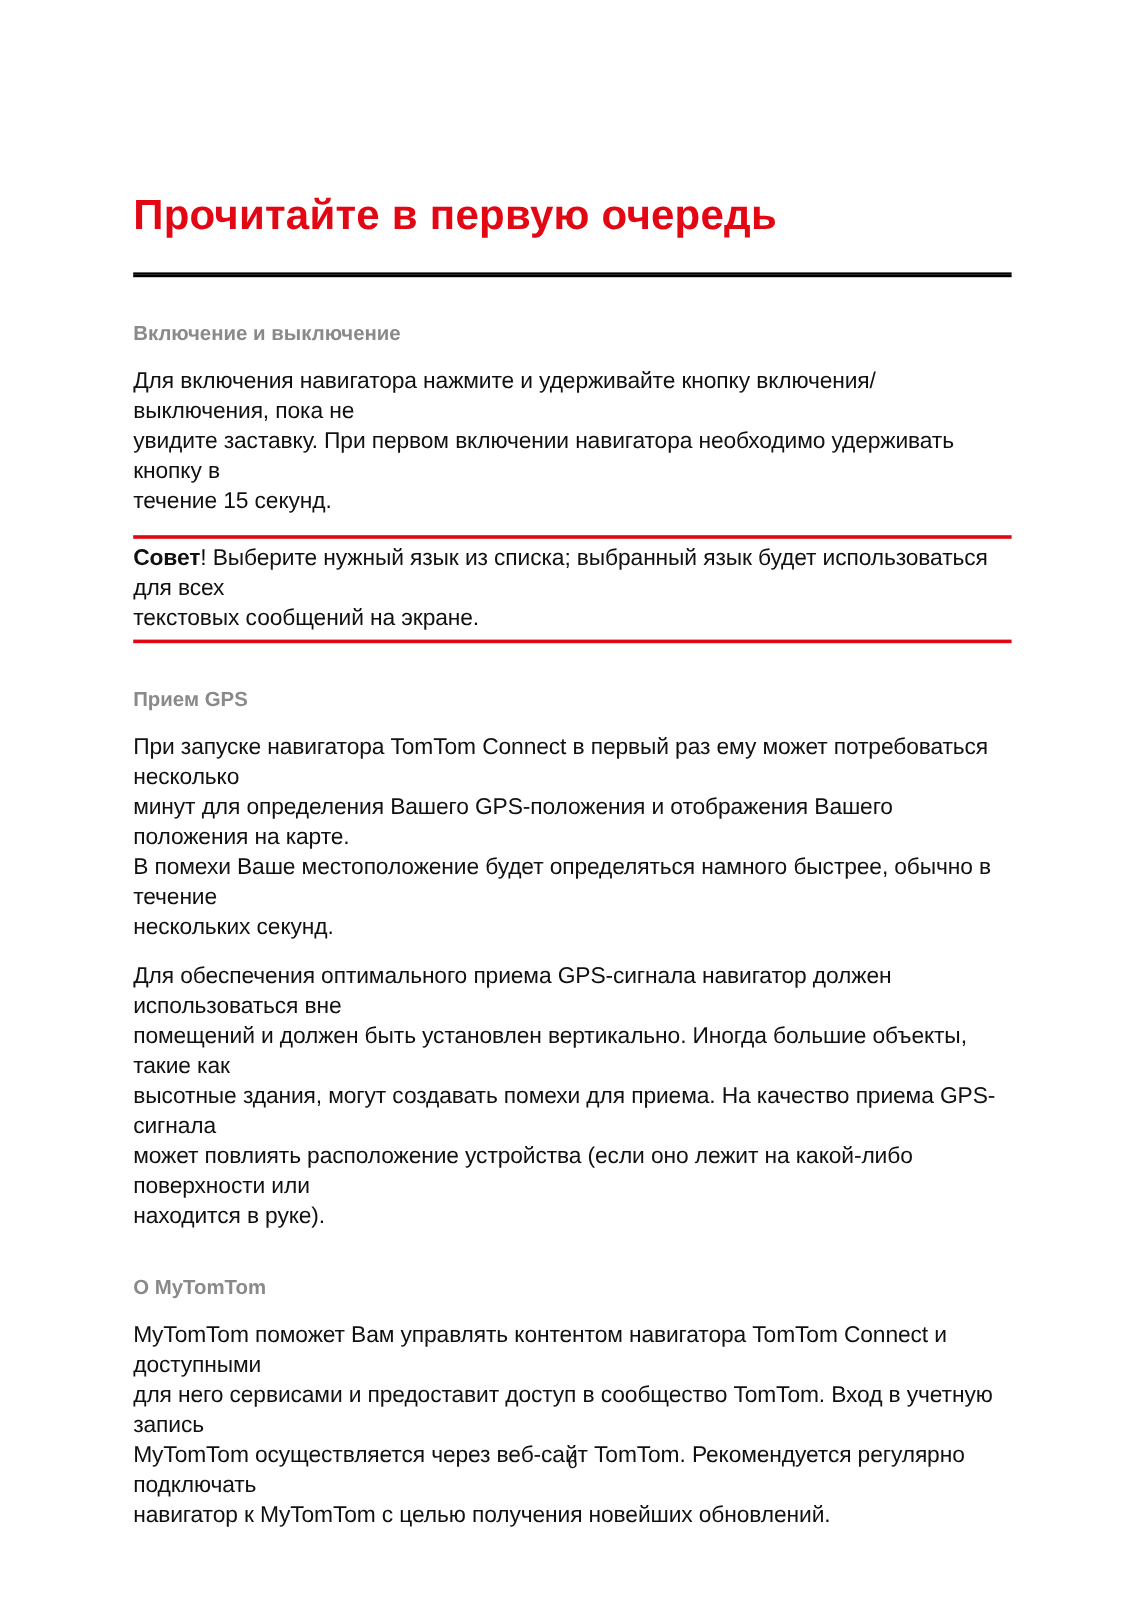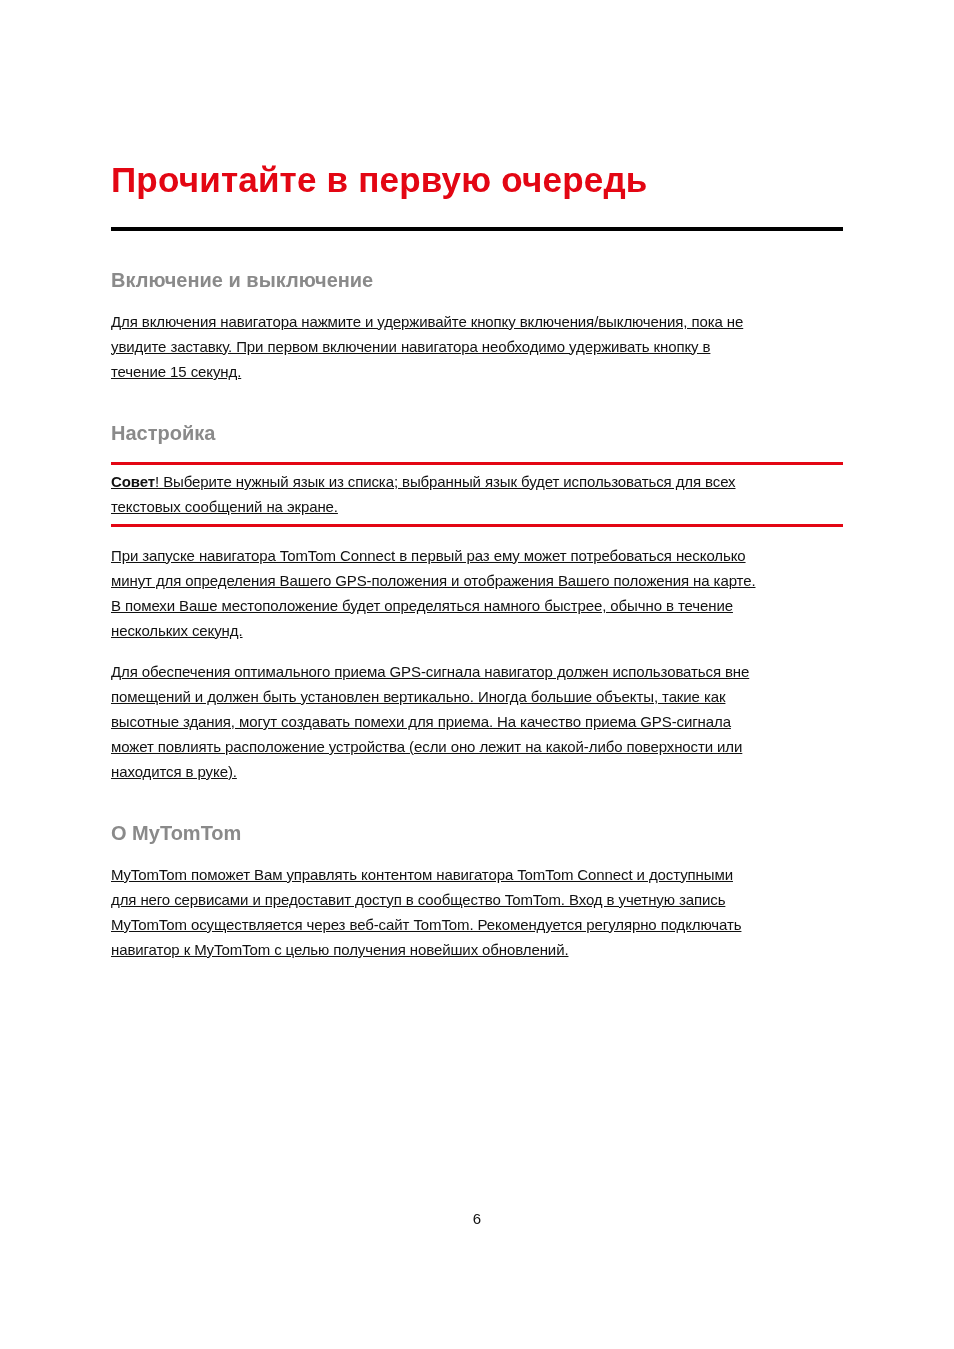--- a/index.html
+++ b/index.html
@@ -32,34 +32,33 @@
     color: var(--accent-red);
     letter-spacing: 0.2px;
   }
   .double-rule {
     margin-top: 25px;
     height: 3px;
     border-top: 2px solid var(--rule-black);
     border-bottom: 2px solid var(--rule-black);
   }
   h2.section-heading {
-    font-size: 20px;
+    font-size: 17px;
     line-height: 1.3;
     font-weight: bold;
     color: var(--heading-gray);
     margin-top: 36px;
   }
   p.body-text {
-    font-size: 15px;
+    font-size: 19px;
     line-height: 25px;
     letter-spacing: -0.1px;
     margin-top: 16px;
     white-space: pre-line;
     color: var(--text-black);
-    text-decoration: underline;
   }
   .important-note {
     margin-top: 16px;
     border-top: 3px solid var(--accent-red);
     border-bottom: 3px solid var(--accent-red);
     padding: 4px 0 5px 0;
   }
   .important-note p.body-text { margin-top: 0; }
   .tip-box {
     margin-top: 17px;
@@ -90,28 +89,28 @@
   <div class="double-rule"></div>
 
   <section>
     <h2 class="section-heading">Включение и выключение</h2>
     <p class="body-text">Для включения навигатора нажмите и удерживайте кнопку включения/выключения, пока не
 увидите заставку. При первом включении навигатора необходимо удерживать кнопку в
 течение 15 секунд.</p>
   </section>
 
   <section>
-    <h2 class="section-heading">Настройка</h2>
     <div class="important-note">
       <p class="body-text"><b class="inline-label">Совет</b><span>! Выберите нужный язык из списка; выбранный язык будет использоваться для всех
 текстовых сообщений на экране.</span></p>
     </div>
   </section>
 
   <section>
+    <h2 class="section-heading">Прием GPS</h2>
     <p class="body-text">При запуске навигатора TomTom Connect в первый раз ему может потребоваться несколько
 минут для определения Вашего GPS-положения и отображения Вашего положения на карте.
 В помехи Ваше местоположение будет определяться намного быстрее, обычно в течение
 нескольких секунд.</p>
     <p class="body-text">Для обеспечения оптимального приема GPS-сигнала навигатор должен использоваться вне
 помещений и должен быть установлен вертикально. Иногда большие объекты, такие как
 высотные здания, могут создавать помехи для приема. На качество приема GPS-сигнала
 может повлиять расположение устройства (если оно лежит на какой-либо поверхности или
 находится в руке).</p>
   </section>

